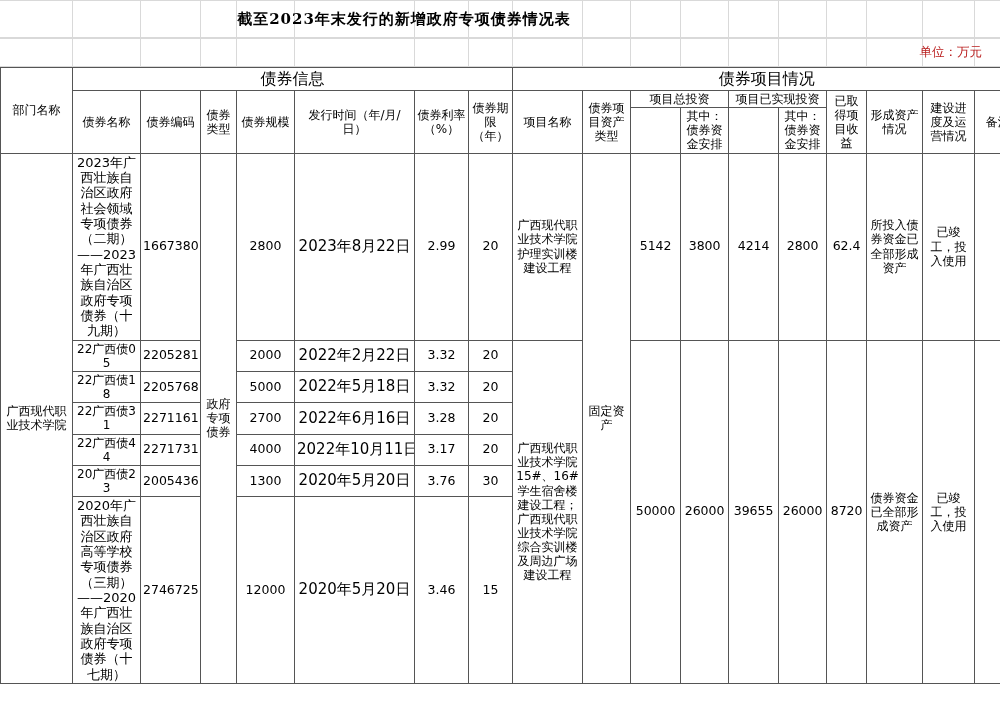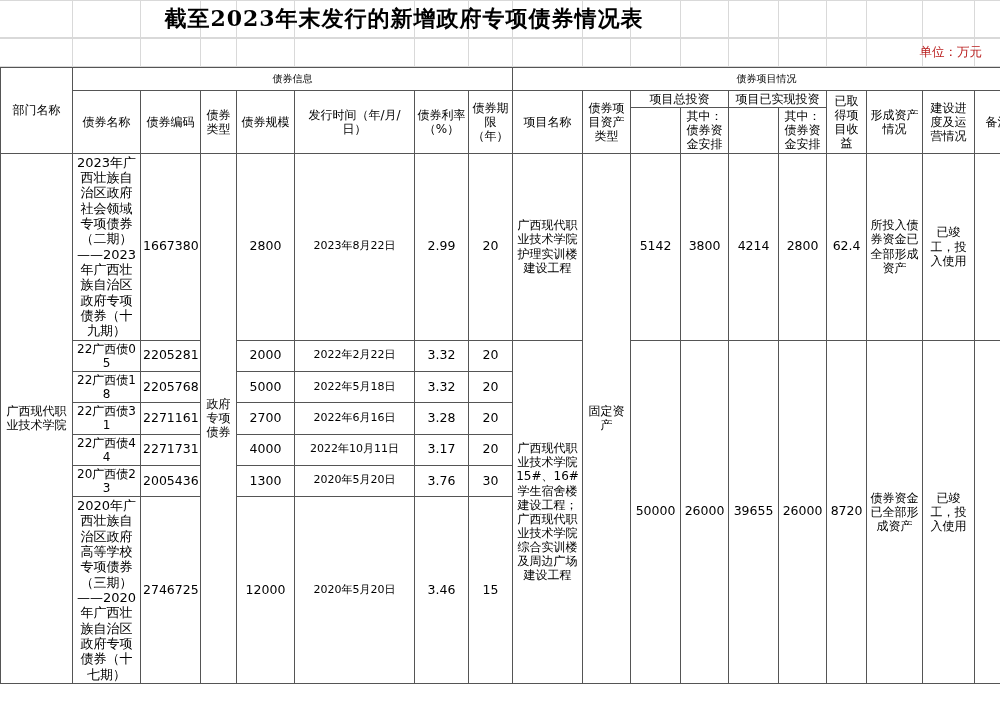--- a/index.html
+++ b/index.html
@@ -23,21 +23,21 @@
     border-left:1px solid #d9d9d9;
   }
 
   .title-band{top:0;height:38px;}
   .unit-band{top:38px;height:29px;}
 
   .doc-title{
     position:absolute;left:0;top:0;width:808px;height:38px;
     display:flex;align-items:center;justify-content:center;
     font-family:"DejaVu Serif","Liberation Serif",serif;
-    font-weight:bold;font-size:22px;letter-spacing:1px;color:#000;
+    font-weight:bold;font-size:15px;letter-spacing:1px;color:#000;
   }
   .unit-label{
     position:absolute;right:18px;top:38px;height:29px;
     display:flex;align-items:center;
     font-size:12.5px;color:#b91c1c;
   }
 
   
   table.grid{
     position:absolute;left:0;top:67px;
@@ -50,26 +50,26 @@
   table.grid th,table.grid td{
     border:1px solid #555;
     padding:1px 2px;
     text-align:center;
     vertical-align:middle;
     line-height:1.18;
     font-weight:normal;
     word-break:break-all;
     overflow:hidden;
   }
-  th.grp{font-size:10px;}
+  th.grp{font-size:16px;}
   th.vhead{font-size:12px;}
   td.num{font-size:12.5px;white-space:nowrap;}
   td.txt{font-size:12px;}
   td.name-long{font-size:13px;line-height:1.22;}
-  td.datecell{font-size:11px;white-space:nowrap;margin-left:32px;}
+  td.datecell{font-size:15px;white-space:nowrap;margin-left:32px;}
   .hrow1 td,.hrow1 th{height:20px;}
 </style>
 </head>
 <body>
 
 <div class="page">
 
   <div class="sheet-band title-band">
       <div class="cellline" style="left: 72px;"></div>
       <div class="cellline" style="left: 140px;"></div>

